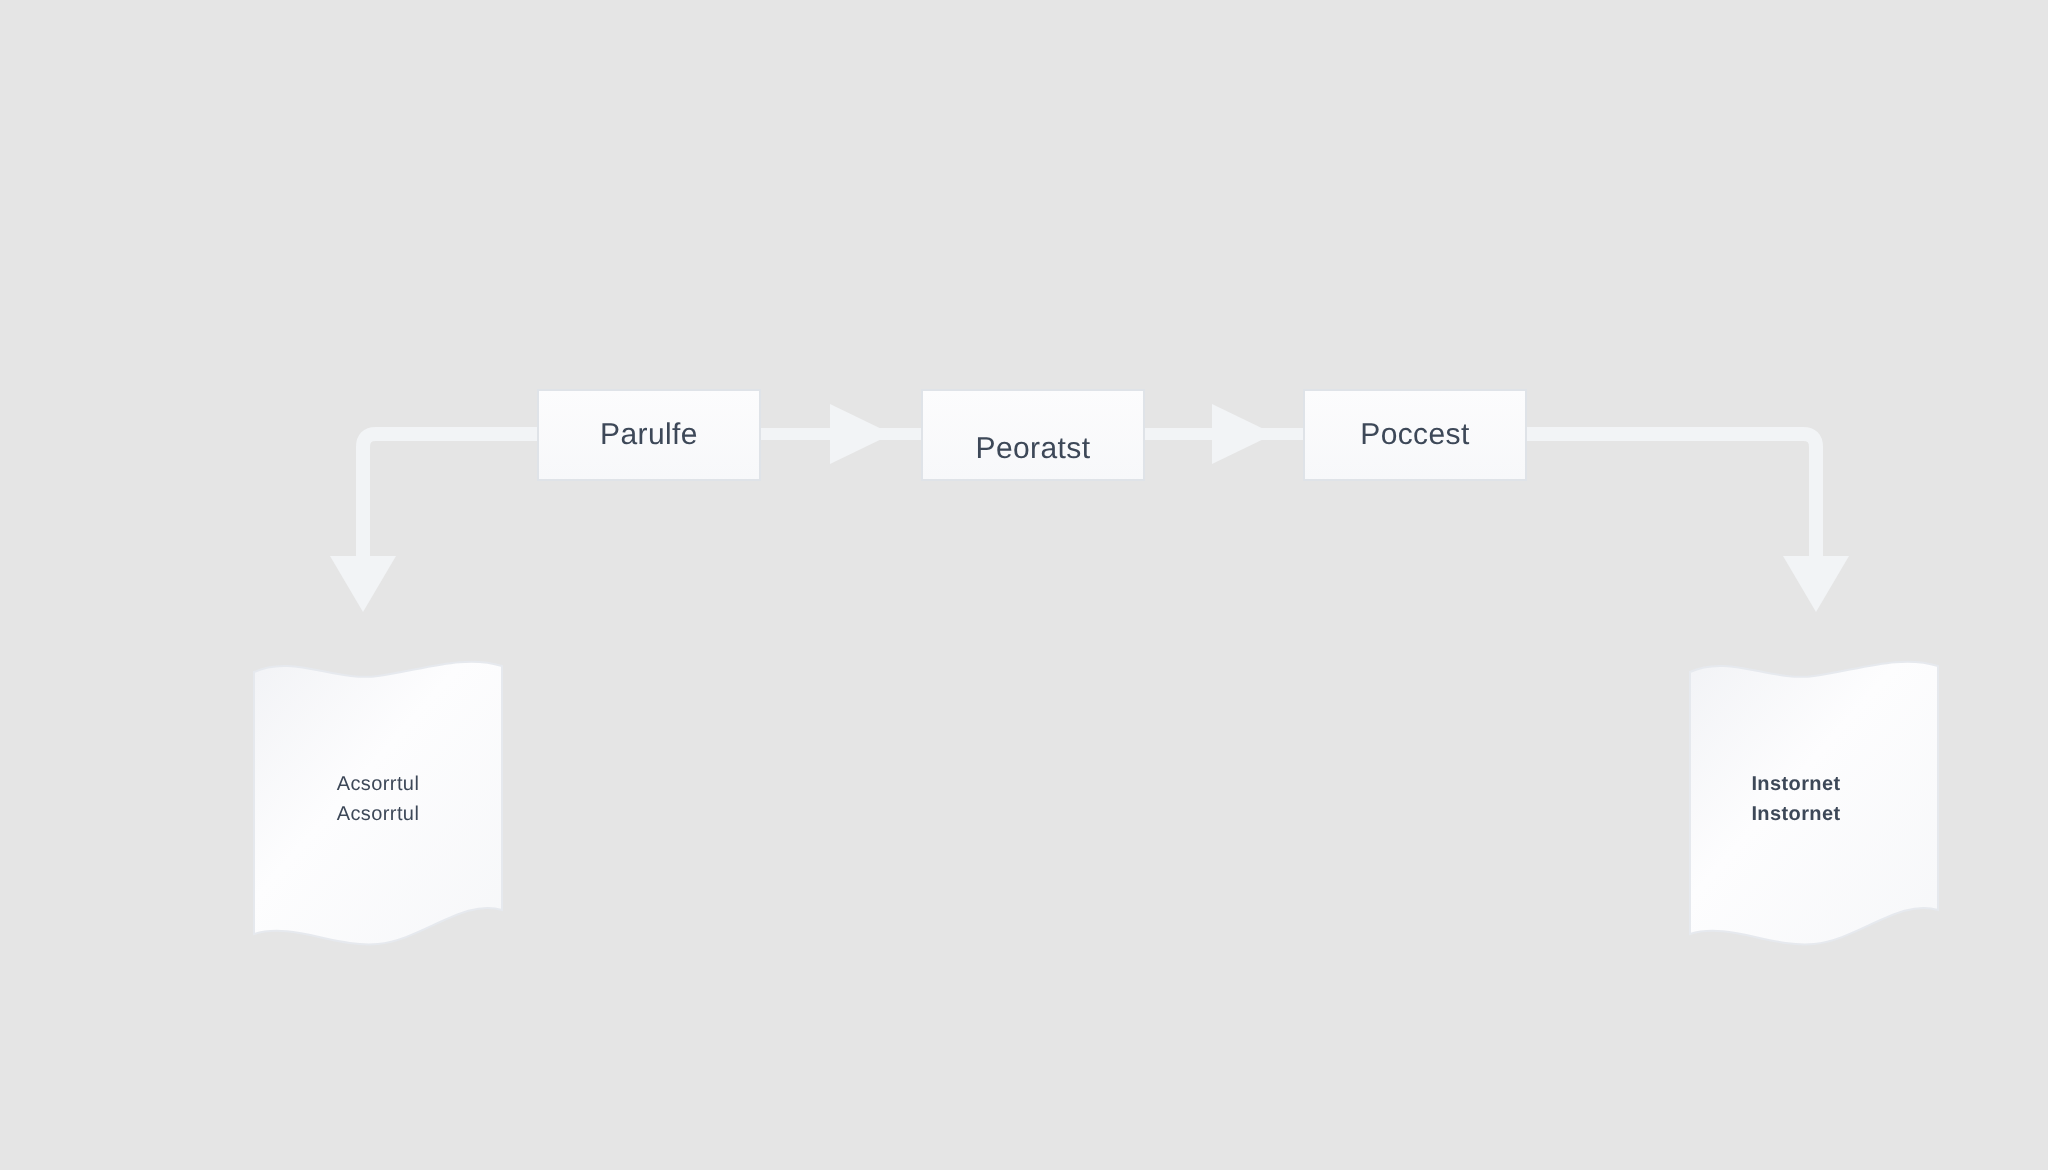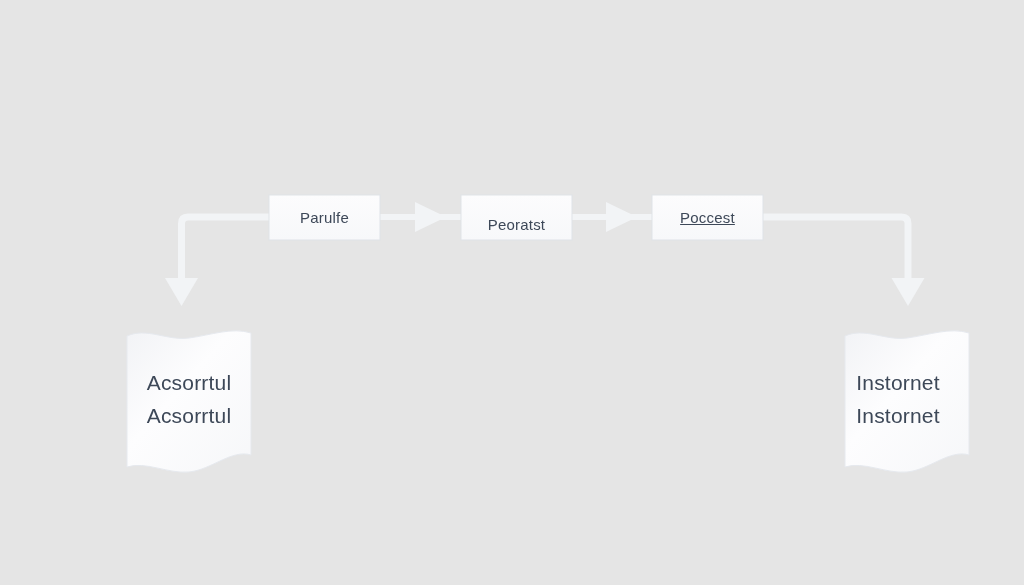--- a/index.html
+++ b/index.html
@@ -36,21 +36,21 @@
     font-family: "Liberation Sans", sans-serif;
     pointer-events: none;
     text-align: center;
   }
   .proc-label {
     font-size: 15px;
     letter-spacing: 0.2px;
     line-height: 1.2;
   }
   .doc-label {
-    font-size: 21px;
+    font-size: 10px;
     line-height: 1.55;
     letter-spacing: 0.2px;
   }
   .doc-label span { display: block; }
 </style>
 </head>
 <body>
 
 <div id="canvas">
 
@@ -105,25 +105,25 @@
              L 969 455
              C 950 449, 929 470, 907 472
              C 886 474, 864 461, 845 467
              Z" fill="url(#docShade)" stroke="#e6e9ee" stroke-width="1"></path>
   </svg>
 
   <div class="node-label proc-label" style="left:269px; top:195px; width:111px; height:45px;">Parulfe</div>
 
   <div class="node-label proc-label" style="left:461px; top:195px; width:111px; height:28px;margin-top:16px;">Peoratst</div>
 
-  <div class="node-label proc-label" style="left:652px; top:195px; width:111px; height:45px;text-decoration:underline;">Poccest</div>
+  <div class="node-label proc-label" style="left:652px; top:195px; width:111px; height:45px;">Poccest</div>
 
   <div class="node-label doc-label" style="left:127px; top:360px; width:124px; height:80px;">
     <span>Acsorrtul</span>
     <span>Acsorrtul</span>
   </div>
 
-  <div class="node-label doc-label" style="left:845px; top:360px; width:106px; height:80px;">
+  <div class="node-label doc-label" style="left:845px; top:360px; width:106px; height:80px;font-weight:bold;">
     <span>Instornet</span>
     <span>Instornet</span>
   </div>
 
 </div>
 
 </body></html>

